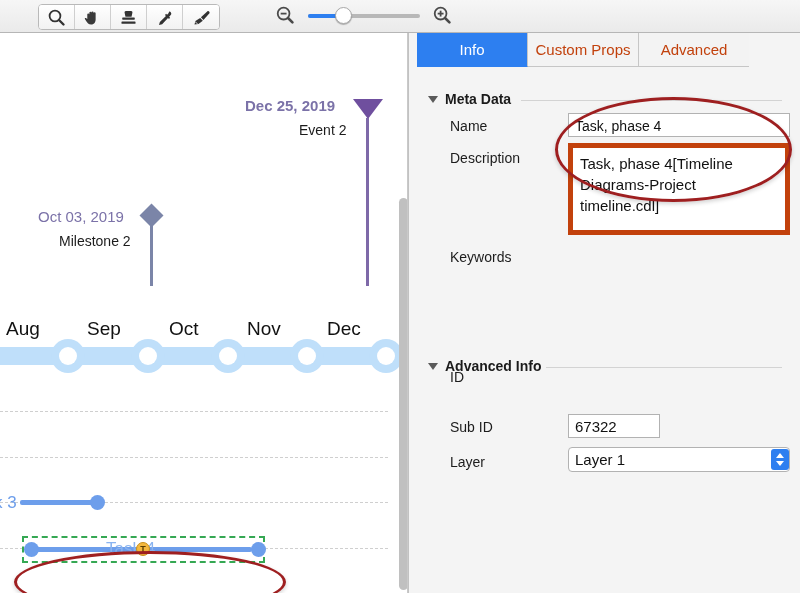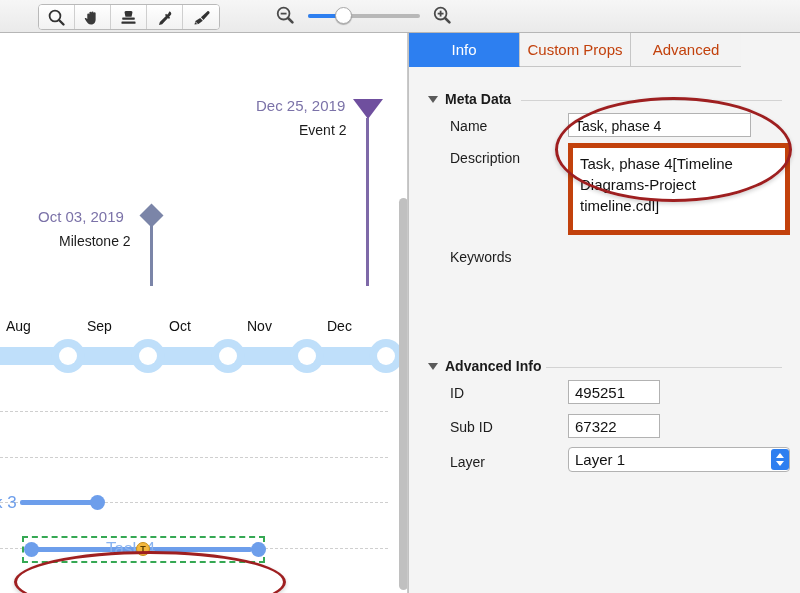--- a/index.html
+++ b/index.html
@@ -60,21 +60,21 @@
     position: absolute; width: 17px; height: 17px; background: #7b85a8;
     transform: rotate(45deg);
   }
 
   .tl-bar { position: absolute; background: #bfdffa; }
   .tl-node {
     position: absolute; width: 34px; height: 34px; border-radius: 50%;
     background: #bfdffa; display: flex; align-items: center; justify-content: center;
   }
   .tl-node::after { content: ""; width: 18px; height: 18px; border-radius: 50%; background: #ffffff; }
-  .month { position: absolute; font-size: 14px; color: #111; }
+  .month { position: absolute; font-size: 19px; color: #111; }
 
   .guide { position: absolute; left: 0; height: 0; border-top: 1px dashed #cfcfcf; }
 
   .task-row { position: absolute; }
   .task-line { position: absolute; height: 5px; background: #6d9eeb; border-radius: 2px; }
   .task-dot { position: absolute; width: 15px; height: 15px; border-radius: 50%; background: #6d9eeb; }
   .task-label { position: absolute; color: #8ab4f0; font-size: 17px; white-space: nowrap; }
   .sel-box { position: absolute; border: 2px dashed #35a853; }
   .thandle {
     position: absolute; width: 14px; height: 14px; border-radius: 50%;
@@ -88,21 +88,21 @@
   }
 
   
   .vscroll { position: absolute; left: 399px; width: 9px; border-radius: 5px; background: #c0c0c0; }
 
   
   .inspector {
     position: absolute; left: 408px; top: 33px; width: 392px; height: 560px;
     background: #f4f4f4; border-left: 1px solid #c2c2c2;
   }
-  .tabs { position: absolute; left: 0; top: 0; width: 332px; height: 34px; display: flex; }
+  .tabs { position: absolute; left: 8px; top: 0; width: 332px; height: 34px; display: flex; }
   .tab {
     flex: 1; display: flex; align-items: center; justify-content: center;
     font-size: 15px; color: #c2410c; background: #f3f3f3;
     border-right: 1px solid #c6c6c6; border-bottom: 1px solid #c6c6c6;
   }
   .tab:last-child { border-right: none; }
   .tab.active { background: #2d7ff0; color: #ffffff; border-bottom-color: #2d7ff0; }
 
   .sec-header { position: absolute; display: flex; align-items: center; }
   .sec-caret {
@@ -188,21 +188,21 @@
         <circle cx="8.2" cy="8.2" r="5.6" fill="none" stroke="#4a4a4a" stroke-width="1.7"></circle>
         <line x1="5.4" y1="8.2" x2="11" y2="8.2" stroke="#4a4a4a" stroke-width="1.7"></line>
         <line x1="8.2" y1="5.4" x2="8.2" y2="11" stroke="#4a4a4a" stroke-width="1.7"></line>
         <line x1="12.4" y1="12.4" x2="16.6" y2="16.6" stroke="#4a4a4a" stroke-width="2.5" stroke-linecap="round"></line>
       </svg>
     </div>
   </div>
 
   <div class="canvas">
 
-    <div class="tl-label tl-date" style="left:256px; top:64px;">Dec 25, 2019</div>
+    <div class="tl-label tl-date" style="left:245px; top:64px;font-weight:bold;">Dec 25, 2019</div>
     <div class="tl-label tl-name" style="left:299px; top:89px;">Event 2</div>
     <div class="tri" style="left:353px; top:66px;"></div>
     <div class="marker-line" style="left:366px; top:85px; height:168px;"></div>
 
     <div class="tl-label tl-date" style="left:38px; top:175px;">Oct 03, 2019</div>
     <div class="tl-label tl-name" style="left:59px; top:200px;">Milestone 2</div>
     <div class="diamond" style="left:143px; top:174px;"></div>
     <div class="marker-line slate" style="left:150px; top:188px; height:65px;"></div>
 
     <div class="month" style="left:6px;  top:285px;">Aug</div>
@@ -252,36 +252,35 @@
       <div class="tab">Advanced</div>
     </div>
 
     <div class="sec-header" style="left:19px; top:58px;">
       <span class="sec-caret"></span>
       <span class="sec-title">Meta Data</span>
     </div>
     <div class="sec-rule" style="left:112px; top:67px; width:261px;"></div>
 
     <div class="fld-label" style="left:41px; top:85px;">Name</div>
-    <div class="fld-input" style="left:159px; top:80px; width:183px; height:24px;">Task, phase 4</div>
+    <div class="fld-input" style="left:159px; top:80px; width:222px; height:24px;">Task, phase 4</div>
 
     <div class="fld-label" style="left:41px; top:117px;">Description</div>
     <div class="fld-textarea" style="left:159px; top:110px; width:222px; height:92px;">Task, phase 4[Timeline
 Diagrams-Project timeline.cdl]</div>
 
     <div class="fld-label" style="left:41px; top:216px;">Keywords</div>
 
     <div class="sec-header" style="left:19px; top:325px;">
       <span class="sec-caret"></span>
       <span class="sec-title">Advanced Info</span>
     </div>
     <div class="sec-rule" style="left:137px; top:334px; width:236px;"></div>
 
-    <div class="fld-label" style="left:41px; top:352px;">ID</div>
-    <div class="fld-input" style="left:159px; top:347px; width:92px; height:24px; font-size:15px;">495251</div>
+    <div class="fld-label" style="left:41px; top:336px;">ID</div>
 
     <div class="fld-label" style="left:41px; top:386px;">Sub ID</div>
     <div class="fld-input" style="left:159px; top:381px; width:92px; height:24px; font-size:15px;">67322</div>
 
     <div class="fld-label" style="left:41px; top:421px;">Layer</div>
     <div class="fld-select" style="left:159px; top:414px; width:222px; height:25px; font-size:15px;">Layer 1</div>
     <div class="sel-arrows" style="left:362px; top:416px; height:21px;">
       <span class="arw-up"></span>
       <span class="arw-dn"></span>
     </div>

